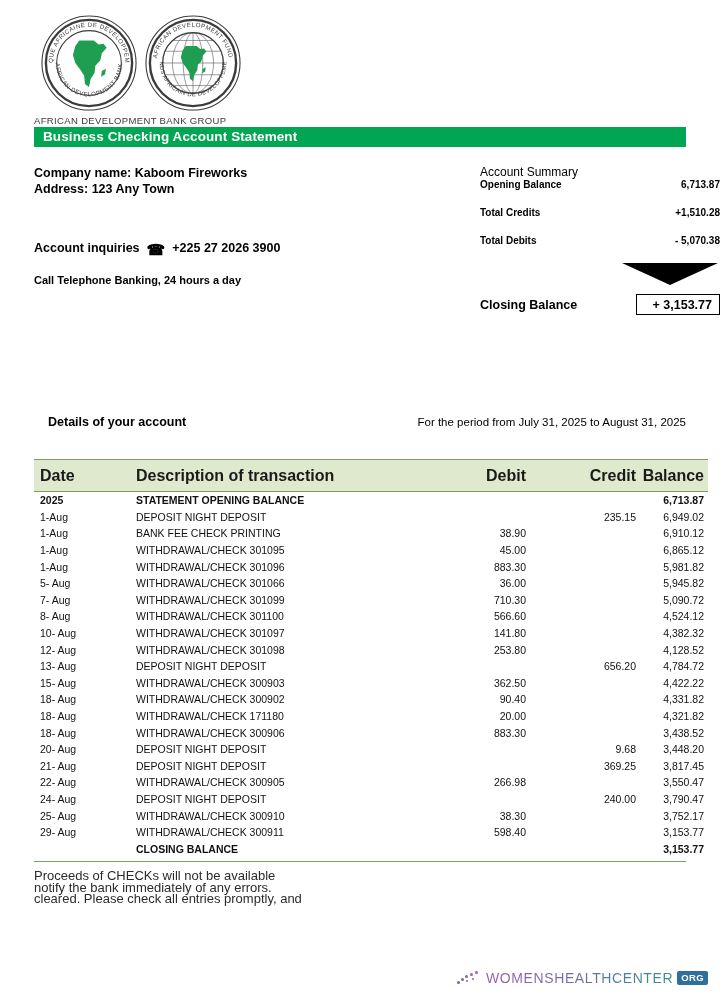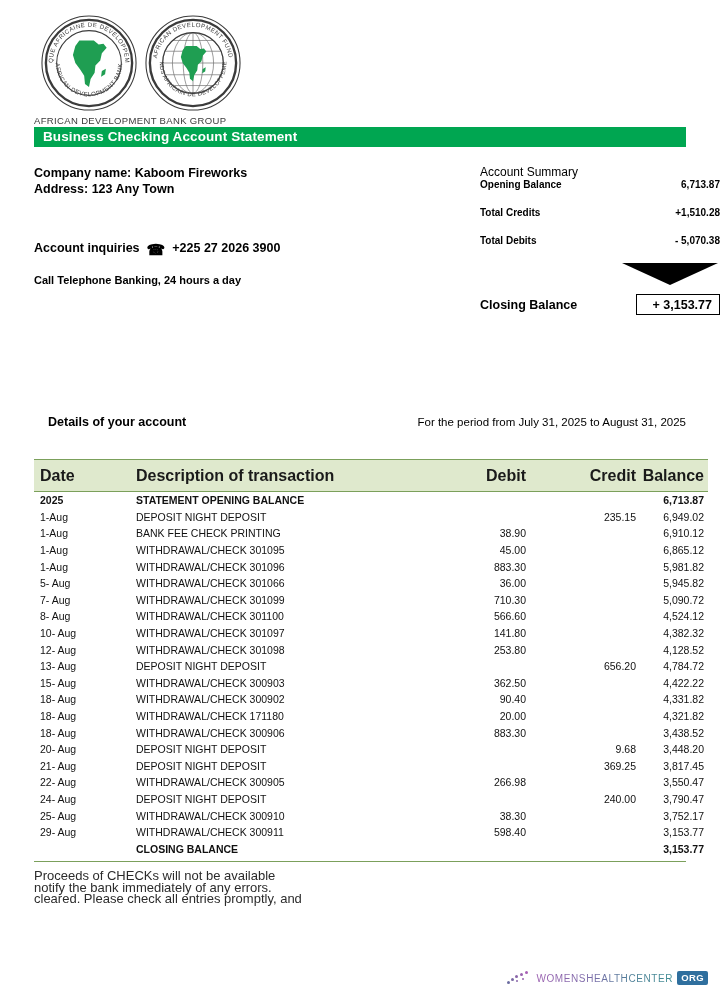--- a/index.html
+++ b/index.html
@@ -219,21 +219,21 @@
     gap: 4px;
   }
   .wm-dots { position: relative; width: 26px; height: 16px; }
   .wm-dots i {
     position: absolute;
     border-radius: 50%;
     background: #8e5fa8;
     display: block;
   }
   .wm-text {
-    font-size: 10px;
+    font-size: 14px;
     letter-spacing: 0.6px;
     font-weight: normal;
     background: linear-gradient(90deg, #9b5fb0 0%, #7a6ba8 40%, #4d7f97 70%, #3d8c92 100%);
     -webkit-background-clip: text;
     background-clip: text;
     color: transparent;
     -webkit-text-fill-color: transparent;
   }
   .wm-badge {
     font-size: 9.5px;

